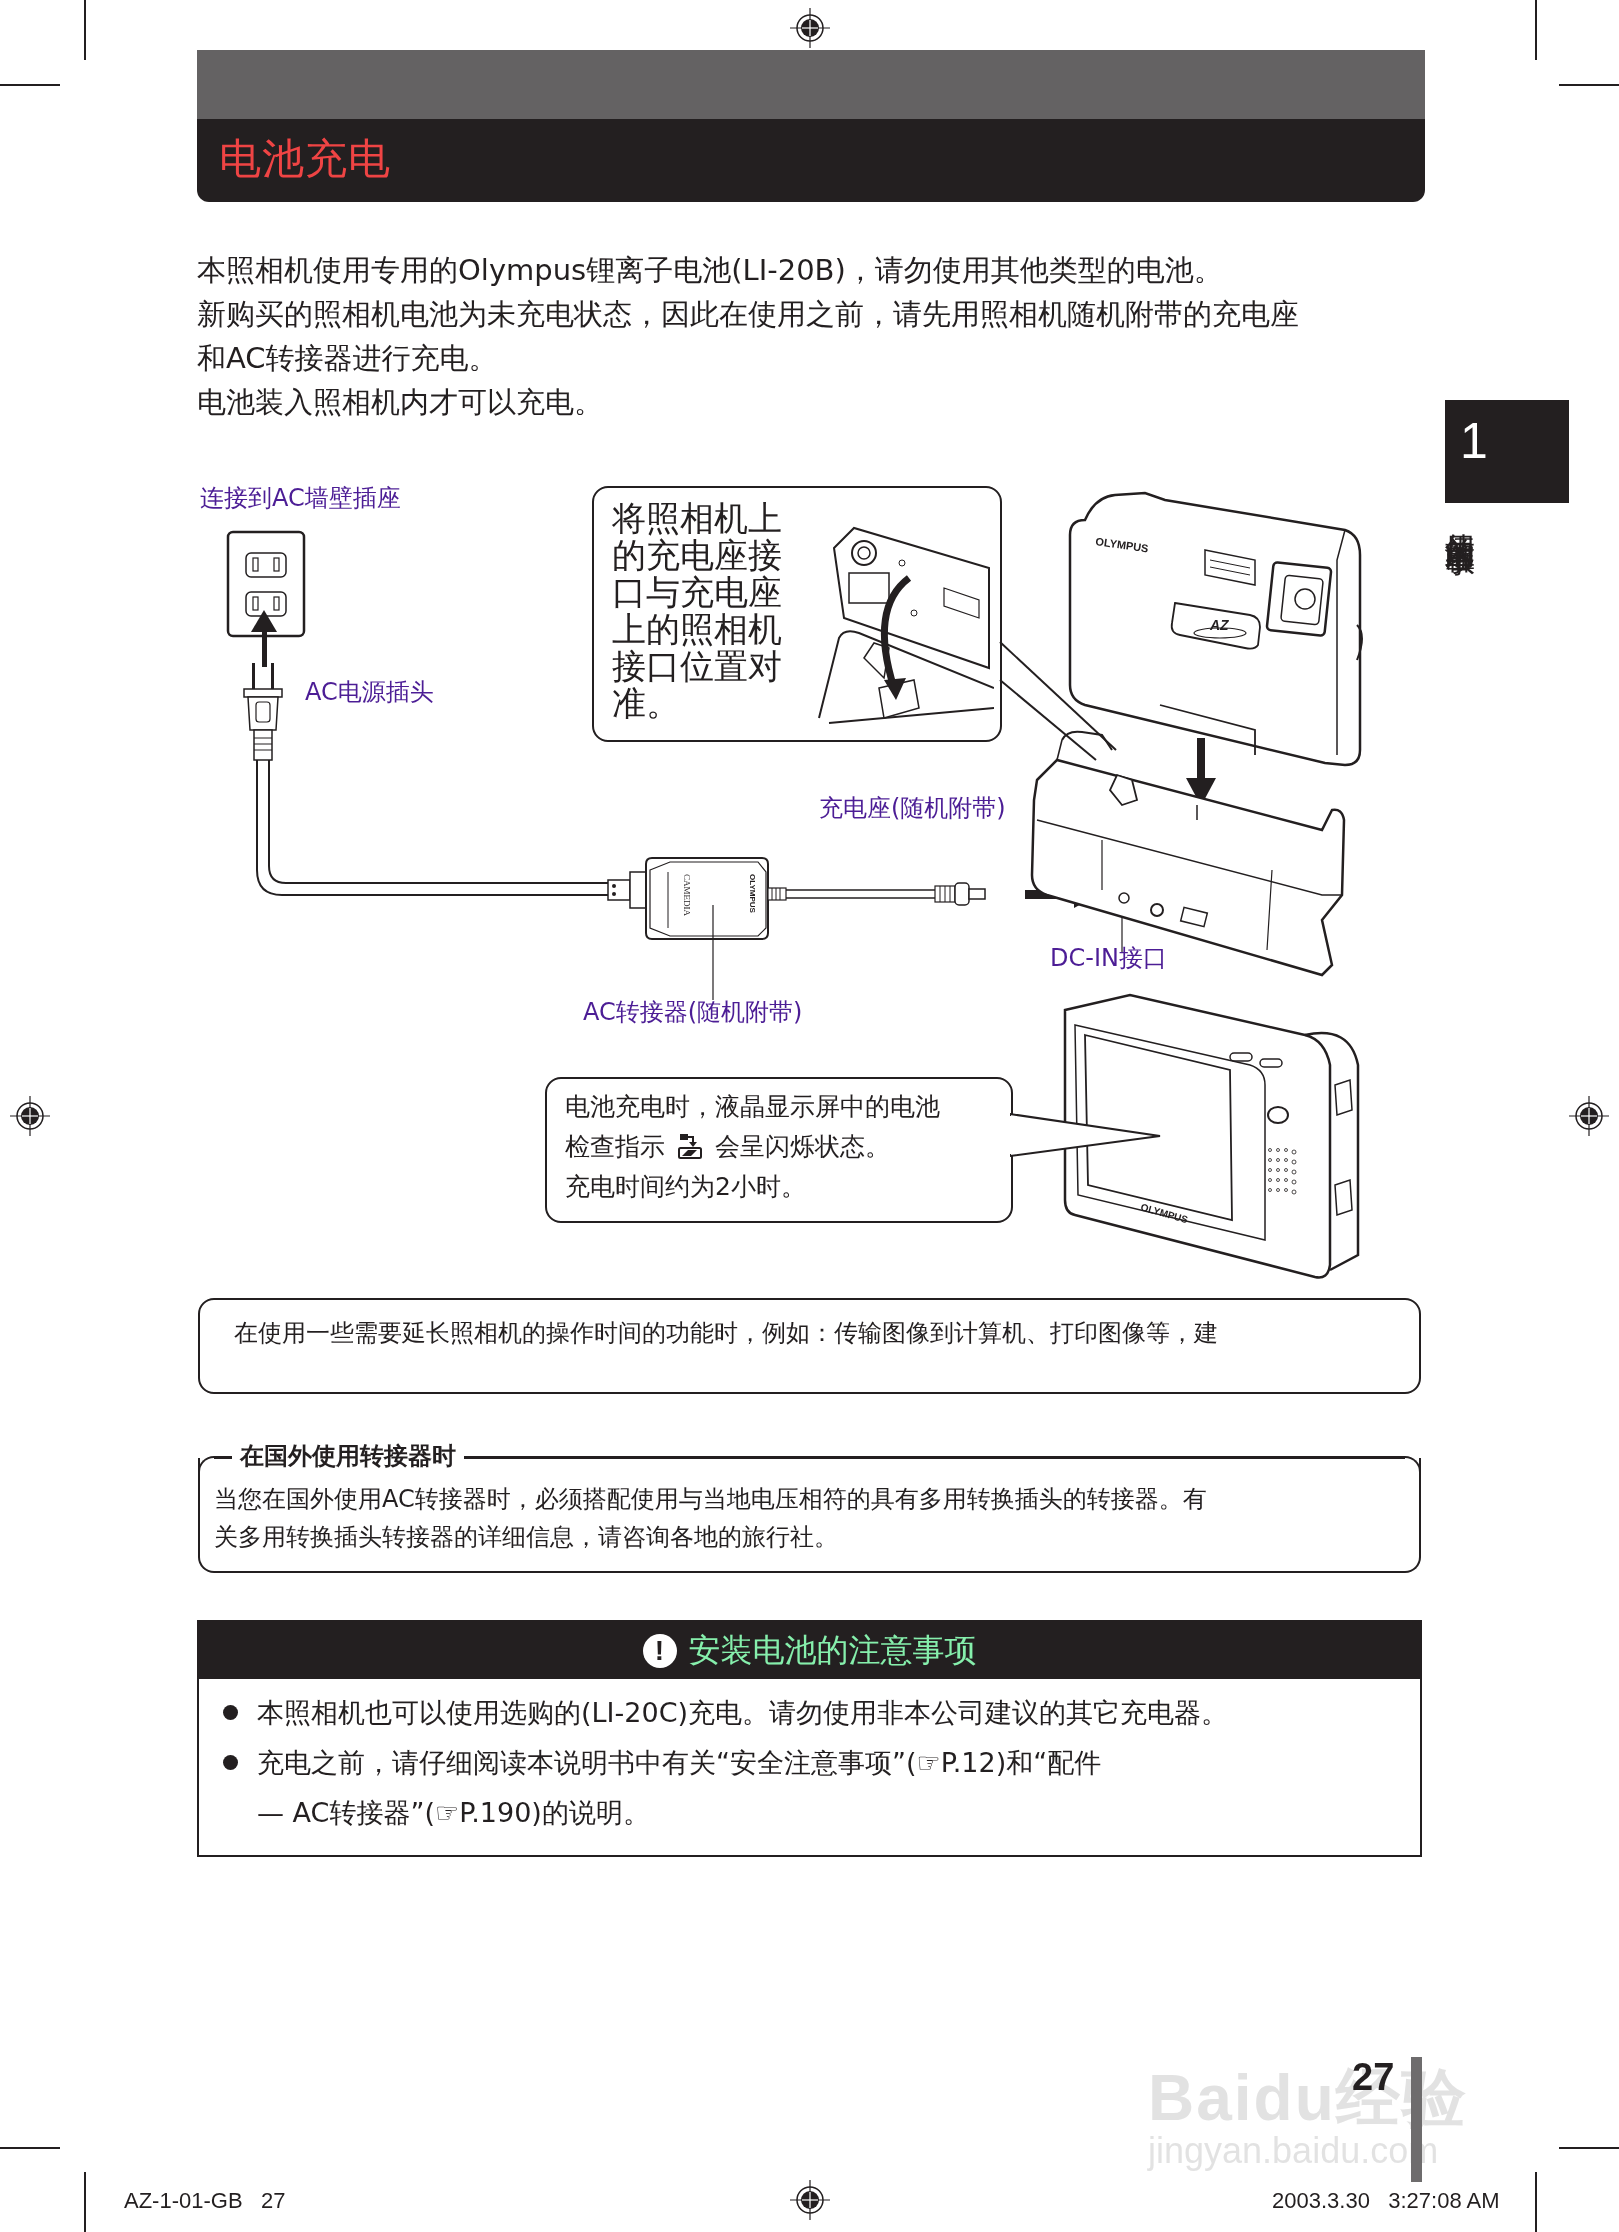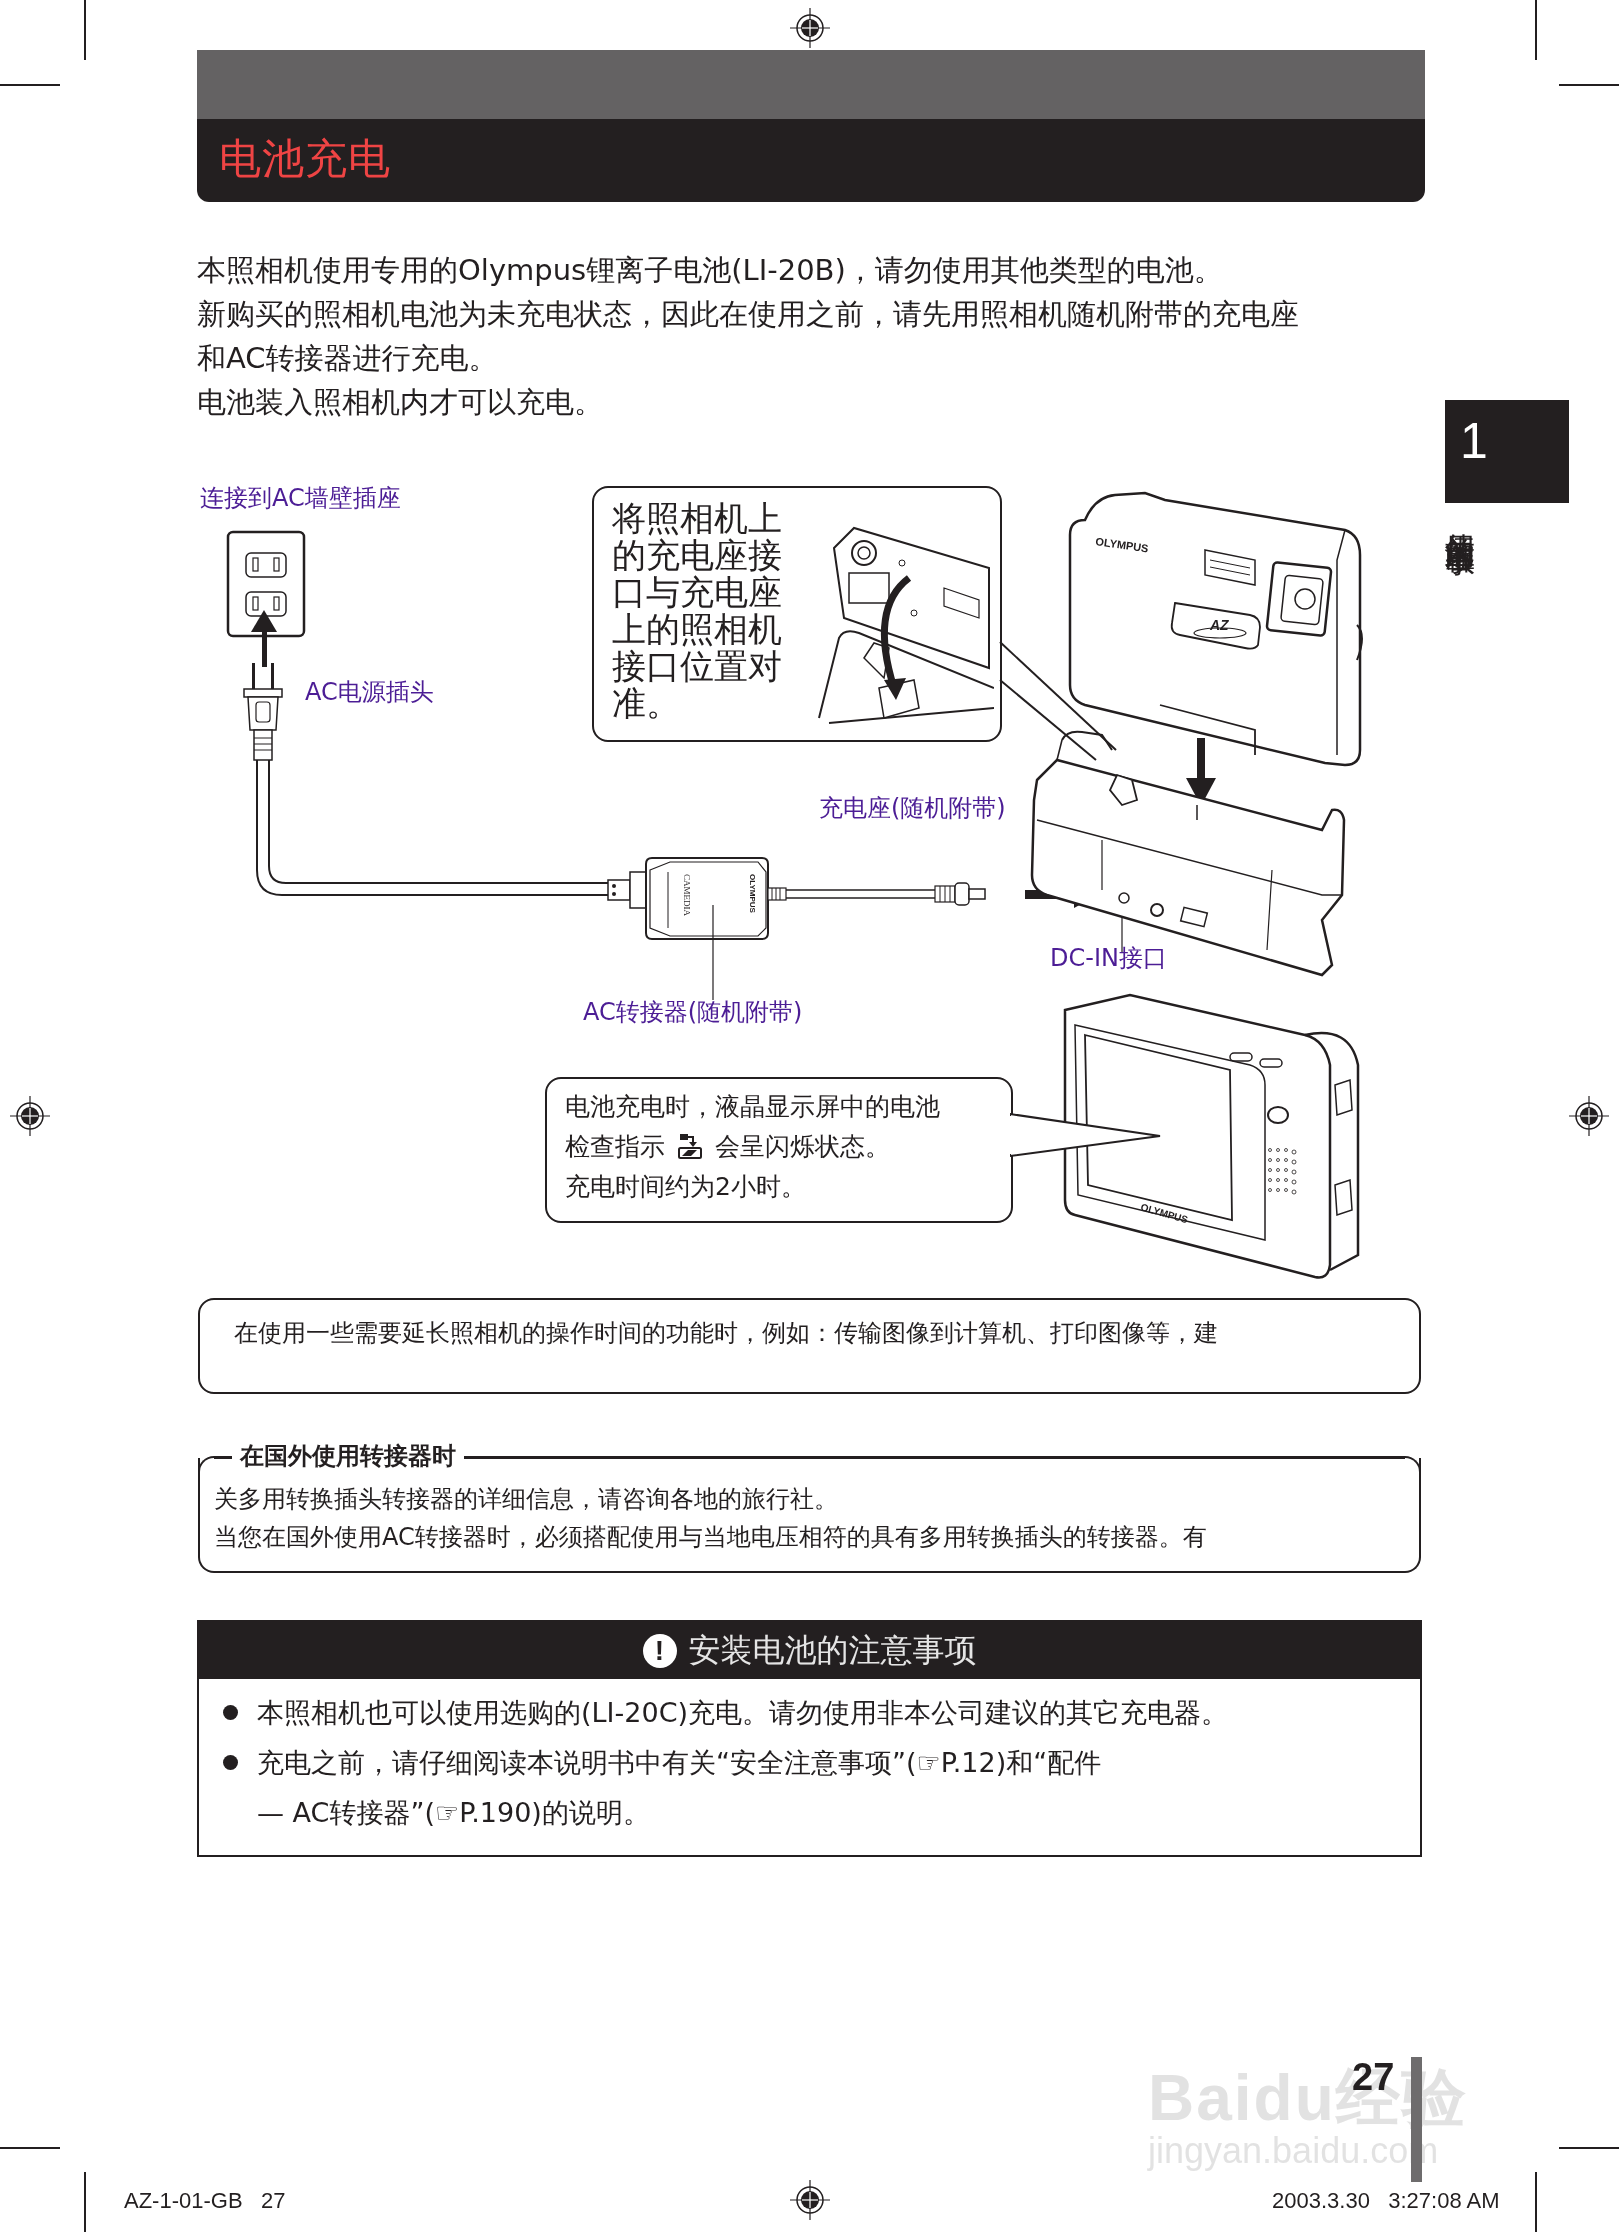--- a/index.html
+++ b/index.html
@@ -35,21 +35,21 @@
   .note2-topline { position: absolute; top: 1456px; height: 2.5px; background: #231f20; }
   .note2-corner-l { position: absolute; left: 198px; top: 1456px; width: 18px; height: 18px; border-left: 2.5px solid #231f20; border-top: 2.5px solid #231f20; border-top-left-radius: 16px; }
   .note2-corner-r { position: absolute; left: 1403px; top: 1456px; width: 18px; height: 18px; border-right: 2.5px solid #231f20; border-top: 2.5px solid #231f20; border-top-right-radius: 16px; }
   .note2-title { position: absolute; left: 232px; top: 1440px; font-size: 24px; font-weight: bold; background: #fff; padding: 0 8px; white-space: nowrap; }
   .note2 .t { position: absolute; left: 14px; top: 22px; font-size: 24px; line-height: 38px; white-space: nowrap; }
 
   
   .warn { position: absolute; left: 197px; top: 1620px; width: 1225px; height: 237px; border: 2px solid #231f20; }
   .warn-hdr { height: 57px; background: #231f20; display: flex; align-items: center; justify-content: center; gap: 12px; }
   .warn-icon { width: 34px; height: 34px; border-radius: 50%; background: #fff; color: #231f20; font-weight: bold; font-size: 28px; line-height: 34px; text-align: center; font-family: "Liberation Sans", sans-serif; }
-  .warn-title { color: #e5e5e5; font-size: 32px; }
+  .warn-title { color: #86efac; font-size: 32px; }
   .warn-body { position: absolute; left: 22px; top: 66px; font-size: 27px; line-height: 50px; }
   .warn-body .li { position: relative; padding-left: 36px; white-space: nowrap; }
   .warn-body .li::before { content: ""; position: absolute; left: 2px; top: 17px; width: 15px; height: 15px; border-radius: 50%; background: #231f20; }
   .warn-body .cont { padding-left: 36px; white-space: nowrap; }
 
   .hand { display: inline-block; font-style: italic; font-size: 22px; margin: 0 4px; }
 
   
   .foot { position: absolute; font-size: 22px; font-family: "Liberation Sans", sans-serif; white-space: nowrap; }
   .pagenum { position: absolute; left: 1352px; top: 2056px; font-size: 38px; font-weight: bold; font-family: "Liberation Sans", sans-serif; }
@@ -325,22 +325,22 @@
   <div class="t">
     <div>在使用一些需要延长照相机的操作时间的功能时，例如：传输图像到计算机、打印图像等，建</div>
   </div>
 </div>
 
 <div class="note2-topline" style="left:214px;width:1191px;"></div>
 <div class="note2-corner-l"></div>
 <div class="note2-corner-r"></div>
 <div class="note2">
   <div class="t">
+    <div>当您在国外使用AC转接器时，必须搭配使用与当地电压相符的具有多用转换插头的转接器。有</div>
     <div>关多用转换插头转接器的详细信息，请咨询各地的旅行社。</div>
-    <div>当您在国外使用AC转接器时，必须搭配使用与当地电压相符的具有多用转换插头的转接器。有</div>
   </div>
 </div>
 <div class="note2-title">在国外使用转接器时</div>
 
 <div class="warn">
   <div class="warn-hdr">
     <div class="warn-icon">!</div>
     <div class="warn-title">安装电池的注意事项</div>
   </div>
   <div class="warn-body">

